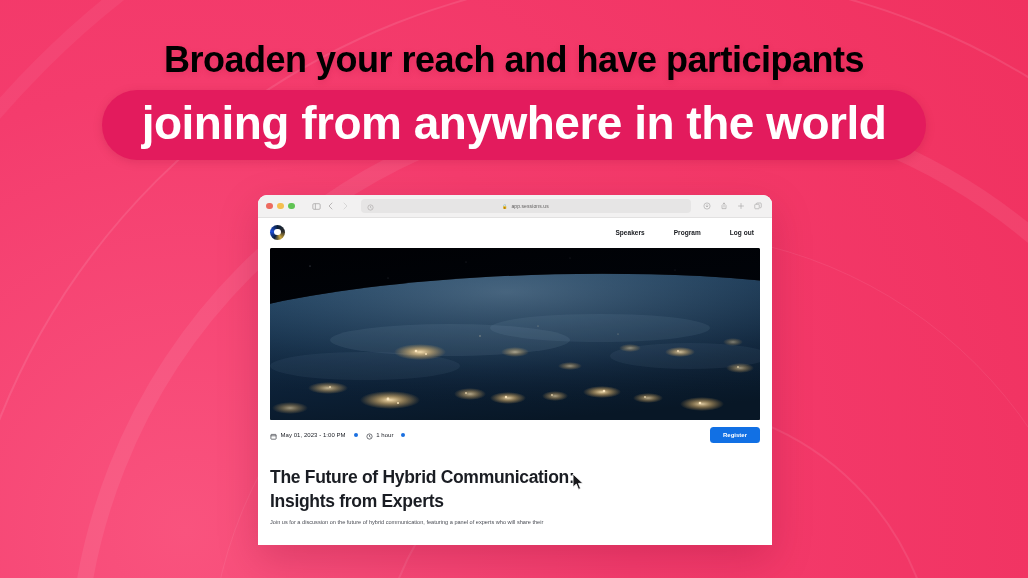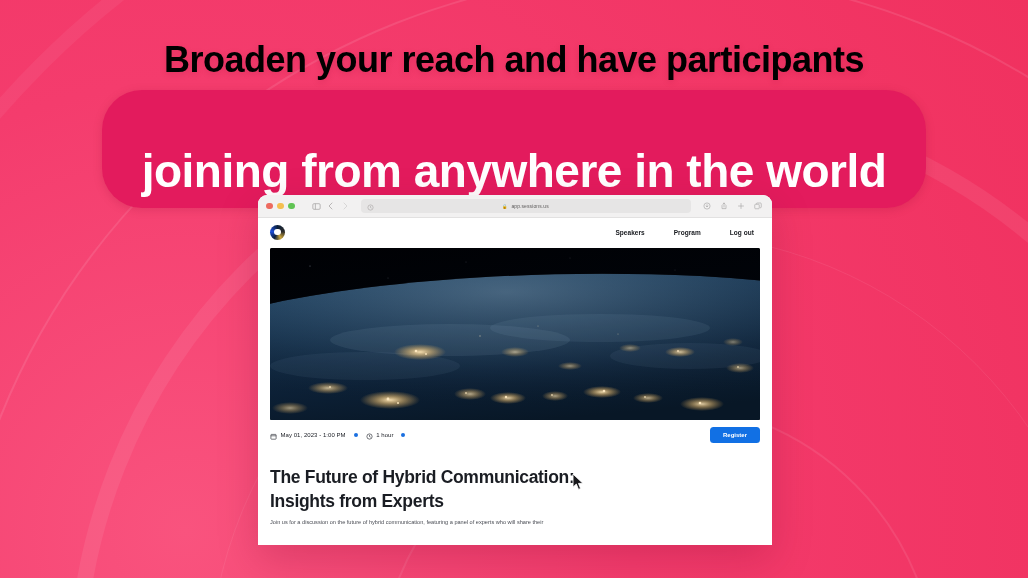--- a/index.html
+++ b/index.html
@@ -54,21 +54,20 @@
     padding:10px 40px 14px 40px;
     display:inline-block;
     box-shadow:0 2px 10px rgba(140,5,45,0.18);
   }
   #pill .line2 {
     color:#fff;
     font-size:46px;
     font-weight:bold;
     letter-spacing:-0.5px;
     line-height:1.0;
-    margin-top:48px;
   }
 
   
   #browser {
     position:absolute;
     left:258px; top:195px;
     width:514px; height:350px;
     background:#fff;
     border-radius:9px 9px 0 0;
     box-shadow:0 14px 40px rgba(120,0,40,0.22);

